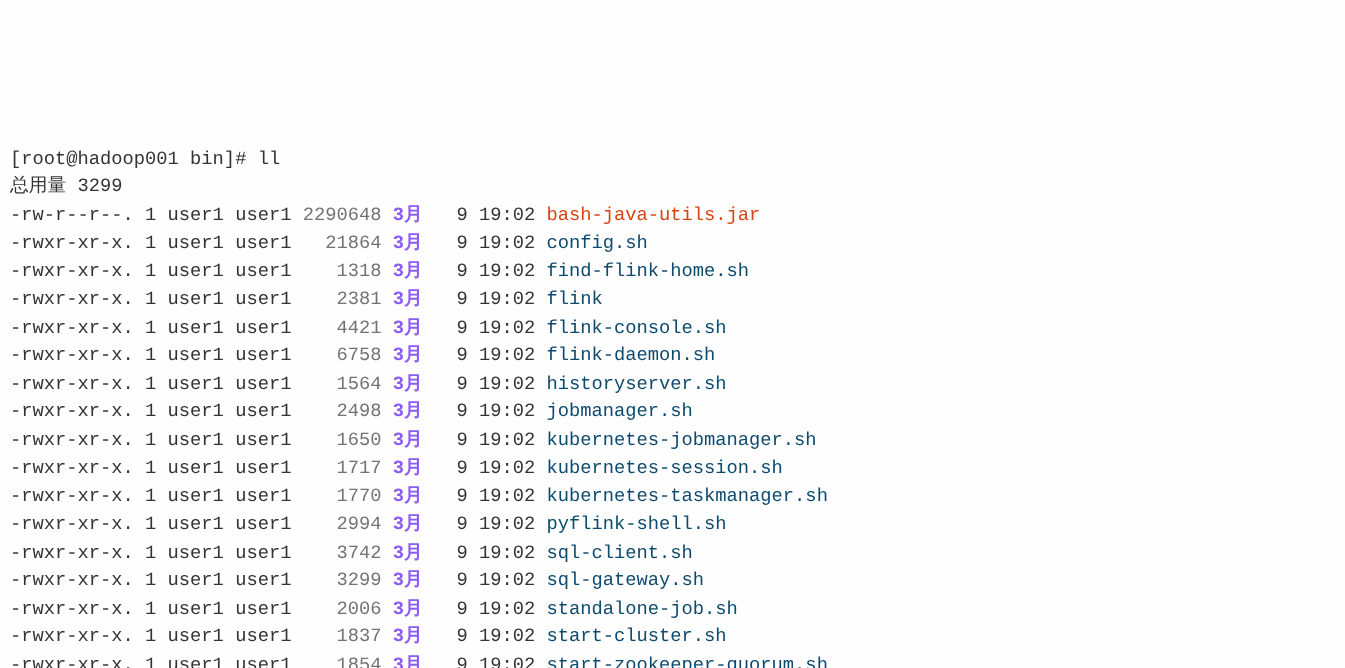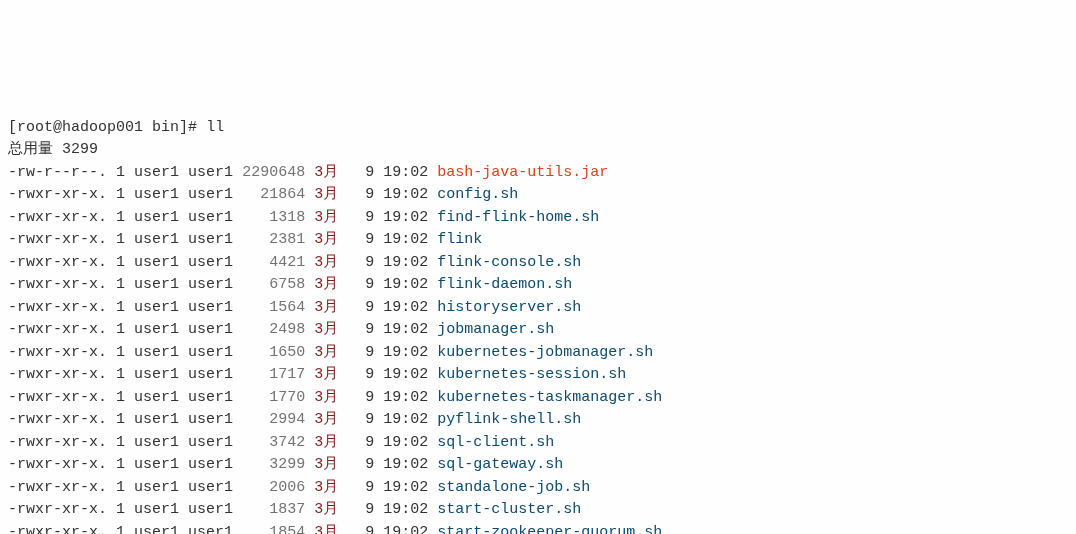--- a/index.html
+++ b/index.html
@@ -13,21 +13,21 @@
       white-space: pre;
     }
     .prompt-bracket { color: #333; }
     .total-line { color: #333; }
     .row { display: block; }
     .perms { color: #333; display: inline-block; }
     .links { color: #333; }
     .owner { color: #333; }
     .group { color: #333; }
     .size { color: #737373; }
-    .month { color: #7f1d1d; }
+    .month { color: #8b5cf6; font-weight: bold; }
     .day { color: #333; }
     .time { color: #333; }
     .fname-regular { color: #d84315; }
     .fname-exec { color: #0c4a6e; }
     .terminal-container {
       position: relative;
       width: 1076px;
     }
   </style>
 </head>

